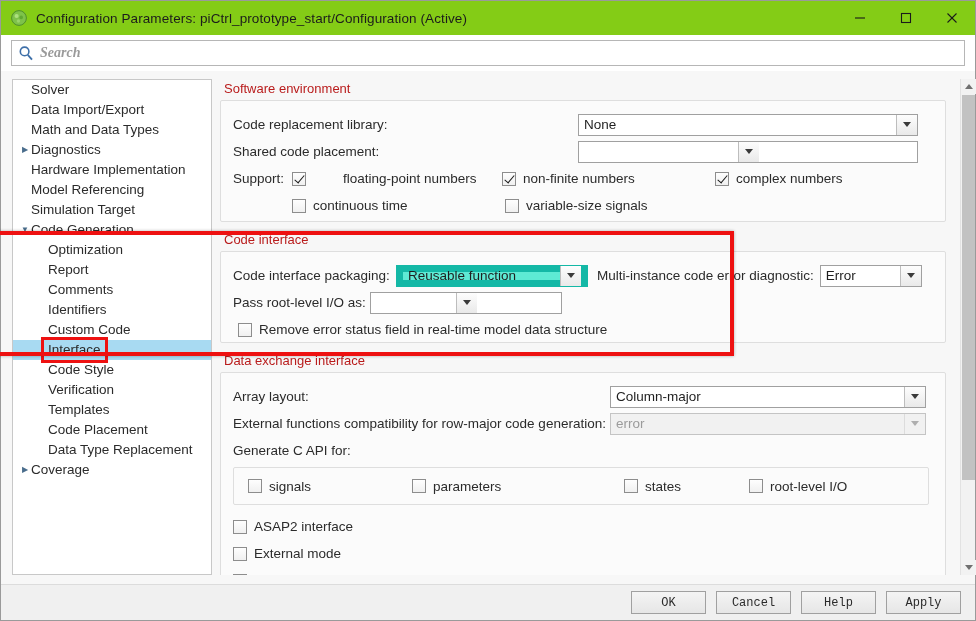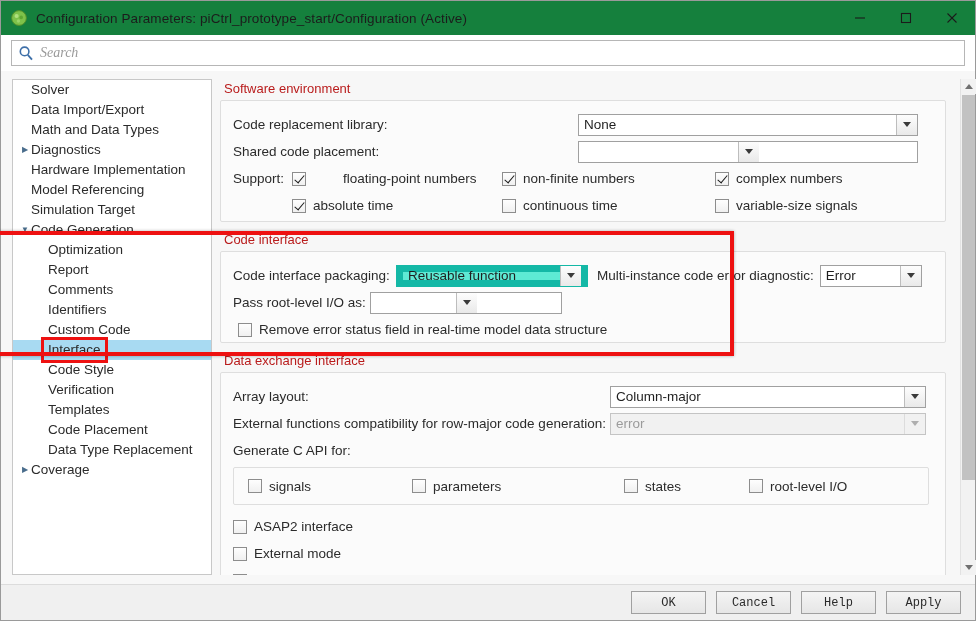--- a/index.html
+++ b/index.html
@@ -17,21 +17,21 @@
     position: relative;
     width: 976px; height: 621px;
     background: #f7f7f7;
     border: 1px solid #9a9a9a;
   }
 
   
   .titlebar {
     position: absolute; left: 0; top: 0;
     width: 974px; height: 34px;
-    background: #15803d;
+    background: #84cc16;
     display: flex; align-items: center;
   }
   .app-icon {
     width: 18px; height: 18px; margin-left: 9px; margin-right: 8px;
     position: relative; flex: none;
   }
   .app-icon svg { display:block; }
   .title-text {
     font-size: 13.5px; color: #1c1c1c; white-space: nowrap;
     letter-spacing: .1px;
@@ -54,20 +54,21 @@
     width: 100%; height: 26px;
     border: 1px solid #b6b6b6;
     background: #fff;
     display: flex; align-items: center;
     padding-left: 6px;
   }
   .search-icon { width: 16px; height: 16px; flex: none; margin-right: 6px; }
   .search-ph {
     font-style: italic; font-size: 14px; color: #9a9a9a;
     font-family: "Liberation Serif", serif;
+    font-weight: bold;
   }
 
   
   .body {
     position: absolute; left: 0; top: 70px;
     width: 974px; height: 513px;
     background: #f7f7f7;
   }
 
   
@@ -329,24 +330,20 @@
                 </span>
                 <span class="cb" style="width: 200px;">
                   <span class="cbox checked"></span>
                   <span class="cbl">complex numbers</span>
                 </span>
               </div>
           </div>
           <div class="row">
             <span style="width:59px;"></span>
             <div id="support2" style="display:flex;">
-                <span class="cb" style="width: 210px;">
-                  <span class="cbox checked"></span>
-                  <span class="cbl">absolute time</span>
-                </span>
                 <span class="cb" style="width: 213px;">
                   <span class="cbox"></span>
                   <span class="cbl">continuous time</span>
                 </span>
                 <span class="cb" style="width: 200px;">
                   <span class="cbox"></span>
                   <span class="cbl">variable-size signals</span>
                 </span>
               </div>
           </div>

